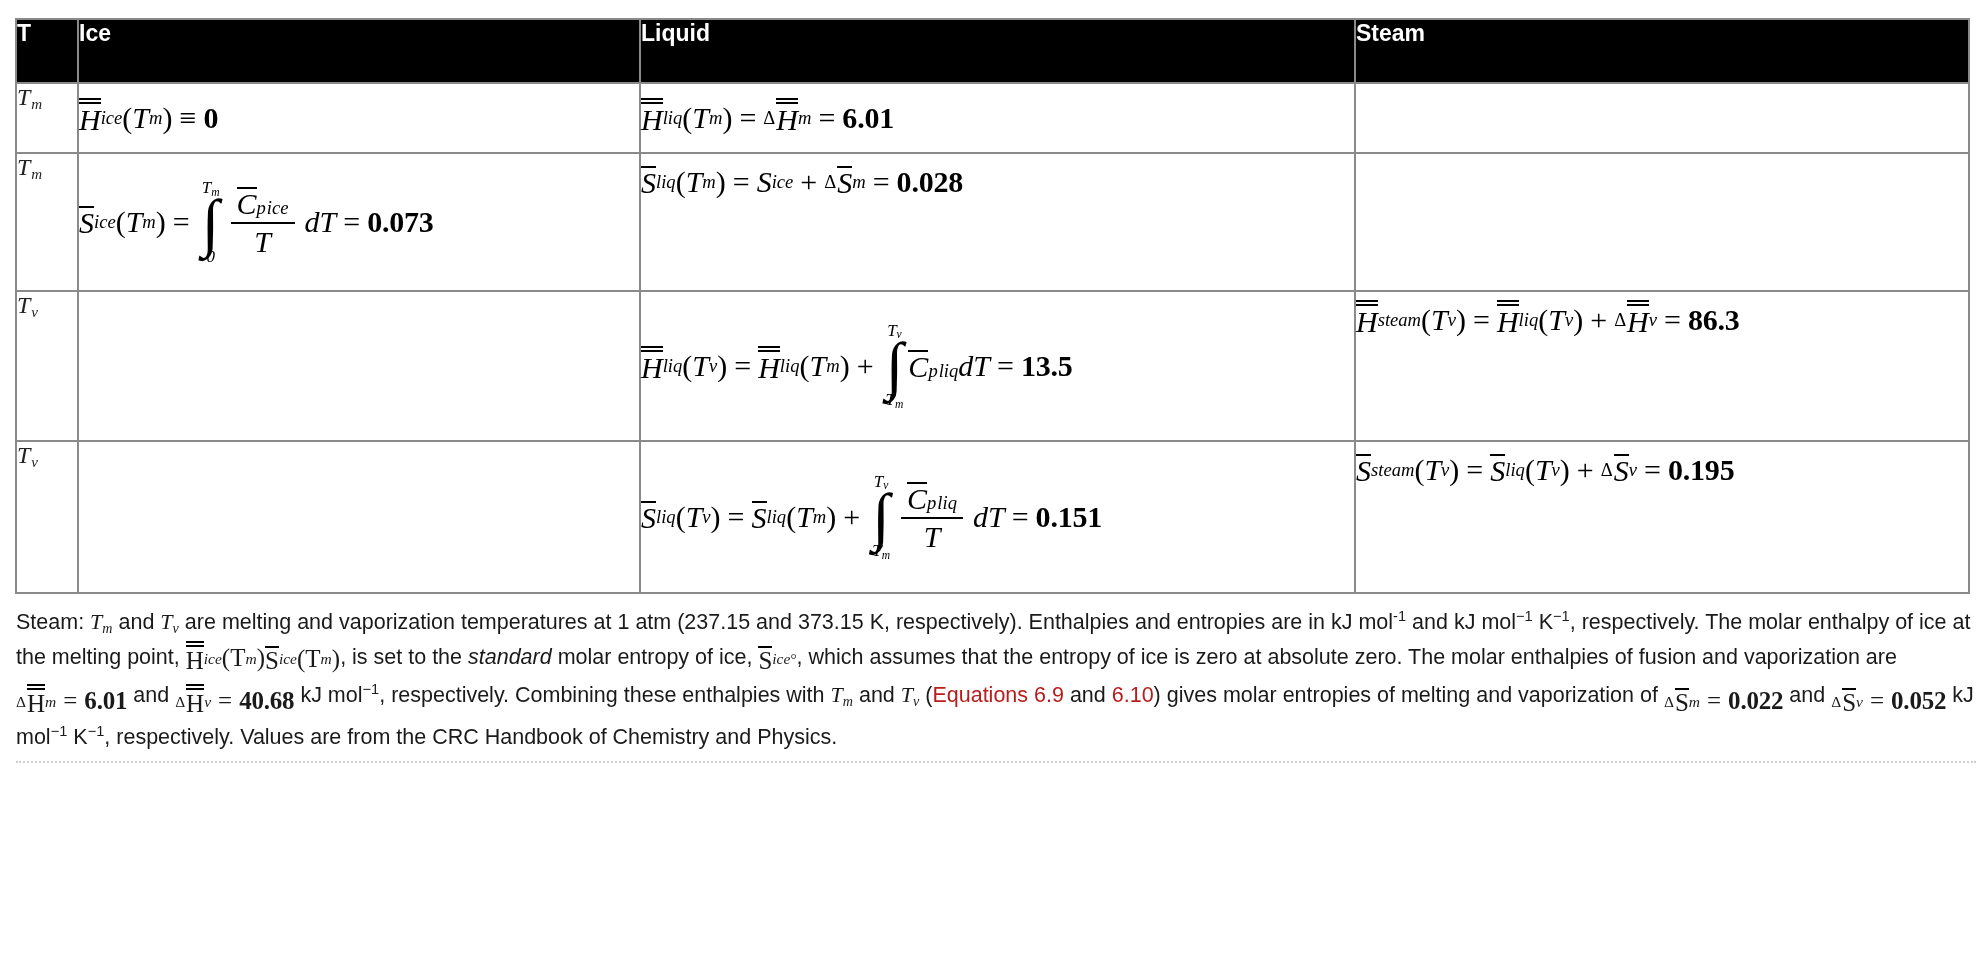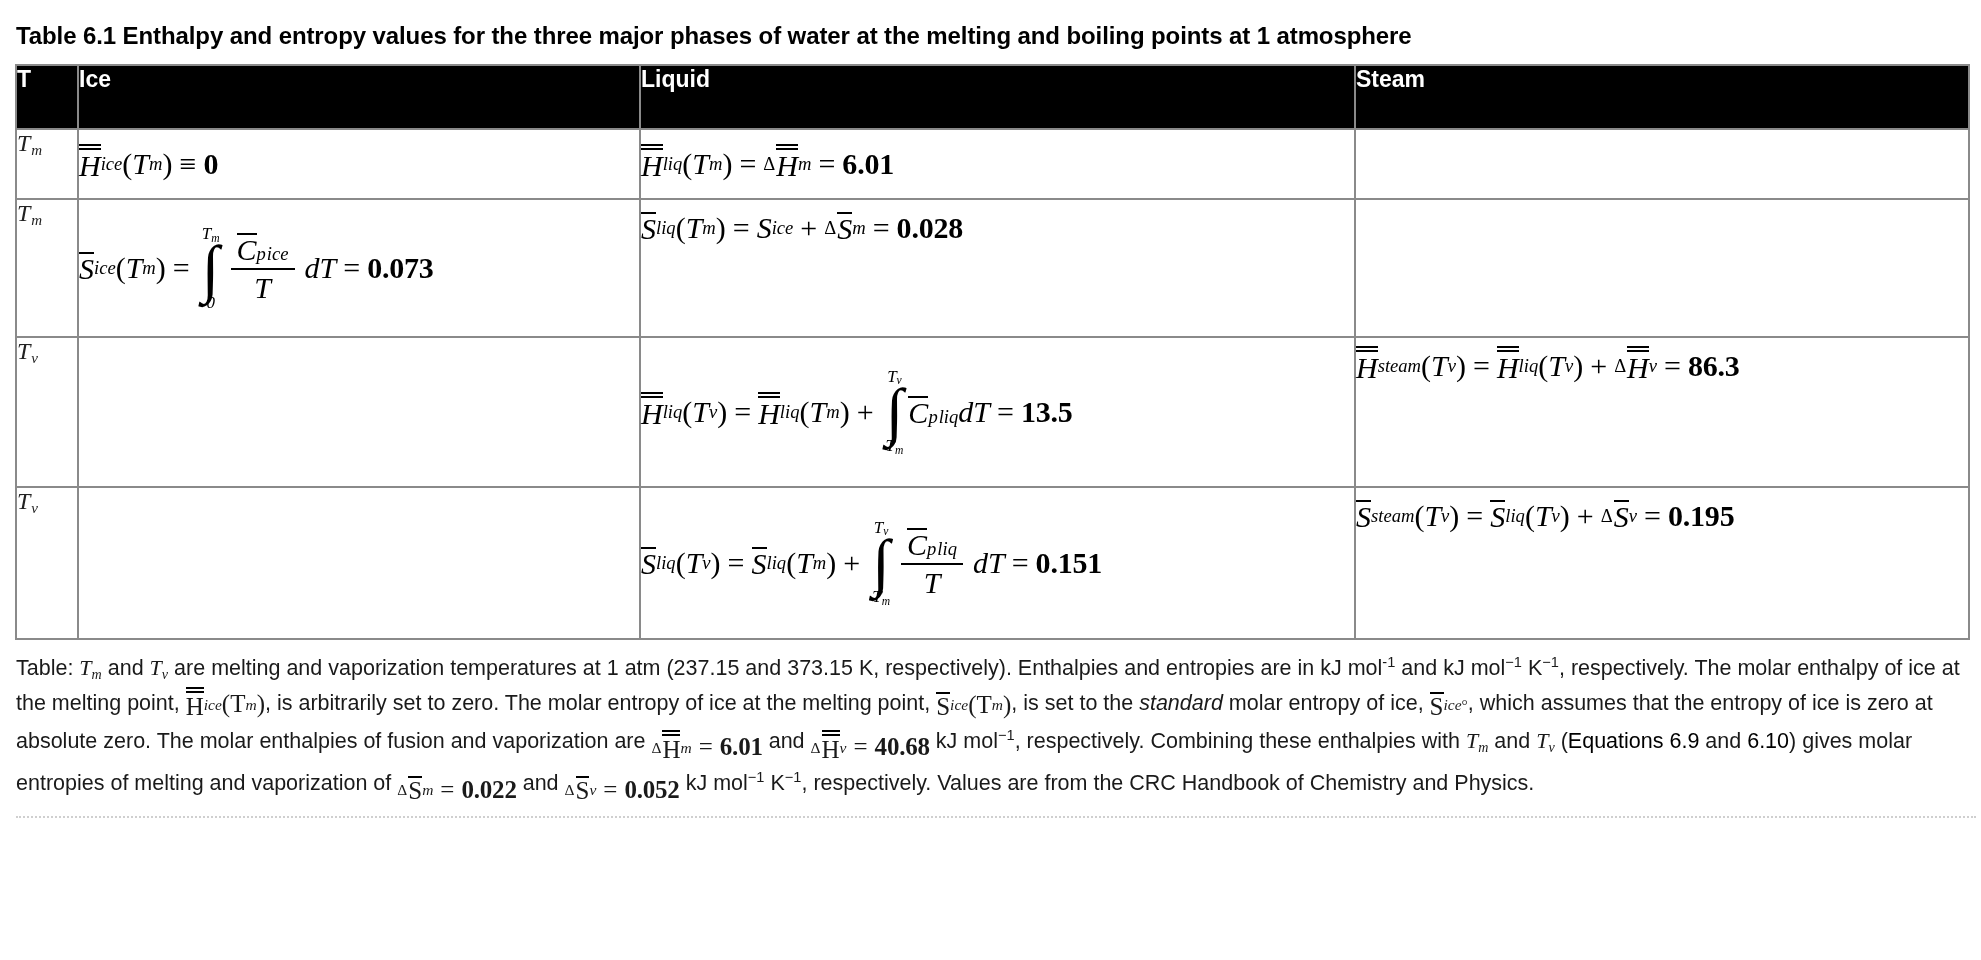--- a/index.html
+++ b/index.html
@@ -197,29 +197,28 @@
   .note .mi .sub { font-size: 0.64em; vertical-align: -0.28em; font-style: italic; display: inline-block; }
   .note .mathinline {
     font-family: "Liberation Serif", serif;
     font-size: 25px;
     white-space: nowrap;
     display: inline-flex;
     align-items: center;
     vertical-align: -0.18em;
   }
   .note sup { font-size: 0.68em; }
-  .note .lnk { color: #000000; }
+  .note .lnk { color: #b91c1c; }
   .note i { }
 </style>
 </head>
 <body>
 
 <div class="page">
 
-  <div class="caption">Table 6.1 Enthalpy and entropy values for the three major phases of water at the melting and boiling points at 1 atmosphere</div>
 
   <table class="enthalpy-table">
     <colgroup>
       <col class="col-t">
         <col class="col-ice">
         <col class="col-liq">
         <col class="col-steam">
     </colgroup>
     <thead>
       <tr>
@@ -475,29 +474,29 @@
                 <span class="num">0.195</span>
             </span>
           </div>
         </td>
       </tr>
 
     </tbody>
   </table>
 
   <div class="note">
-    <span>Table:</span>
+    <span>Steam:</span>
     <span class="mi"><span>T</span><span class="sub">m</span></span><span> and </span><span class="mi"><span>T</span><span class="sub">v</span></span><span> are melting and vaporization temperatures at 1 atm (237.15 and 373.15 K, respectively). Enthalpies and entropies are in kJ mol</span><sup>-1</sup><span> and kJ mol</span><sup>−1</sup><span> K</span><sup>−1</sup><span>, respectively. The molar enthalpy of ice at the melting point, </span><span class="mathinline">
         <span class="dbar it">H</span>
         <span class="sup">ice</span>
         <span class="rm">(</span>
         <span class="it">T</span>
         <span class="sub">m</span>
         <span class="rm">)</span>
-      </span><span>, is arbitrarily set to zero. The molar entropy of ice at the melting point, </span><span class="mathinline">
+      </span><span class="mathinline">
         <span class="bar it">S</span>
         <span class="sup">ice</span>
         <span class="rm">(</span>
         <span class="it">T</span>
         <span class="sub">m</span>
         <span class="rm">)</span>
       </span><span>, is set to the </span><i>standard</i><span> molar entropy of ice, </span><span class="mathinline">
         <span class="bar it">S</span>
         <span class="sup">ice</span>
         <span class="sup" style="font-style:normal">°</span>

